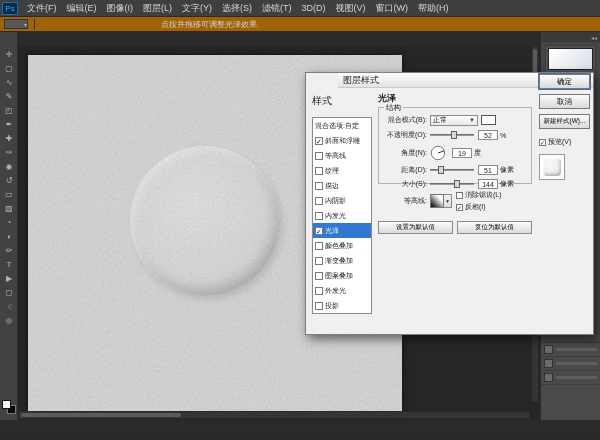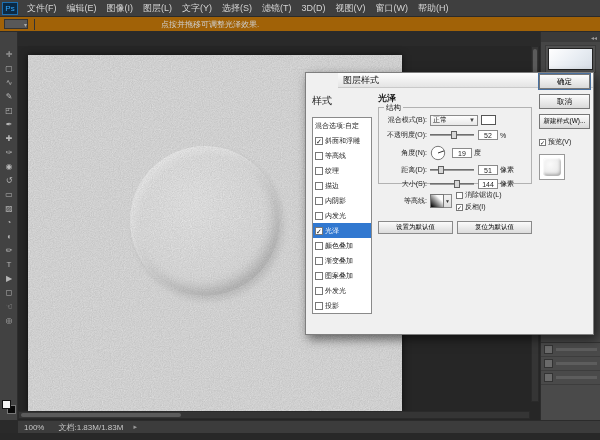--- a/index.html
+++ b/index.html
@@ -268,25 +268,20 @@
           <div class="sq"></div>
           <div class="ln"></div>
         </div>
       <div class="dock-row">
           <div class="sq"></div>
           <div class="ln"></div>
         </div>
     </div>
   </div>
 
-  <div class="statusbar">
-    <span class="status-zoom">100%</span>
-    <span class="status-doc">文档:1.83M/1.83M</span>
-    <span class="status-arrow">▸</span>
-  </div>
   <div class="bottom-edge"></div>
 
   <div class="dialog">
     <div class="dlg-title">
       <span>图层样式</span>
       <div class="dlg-close">
           <span>×</span>
         </div>
     </div>
 

